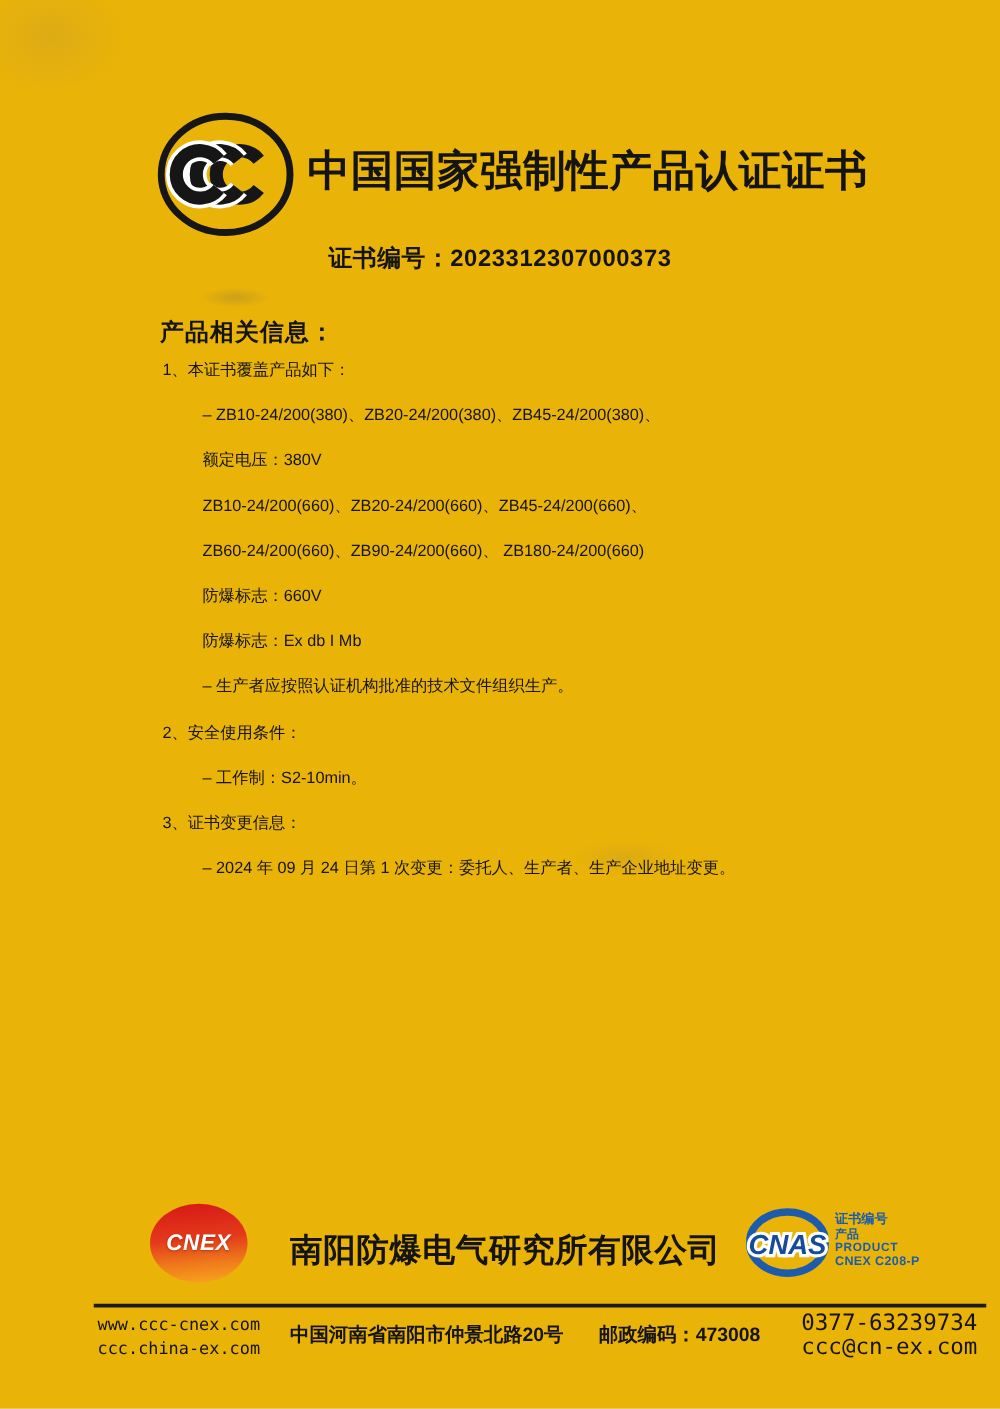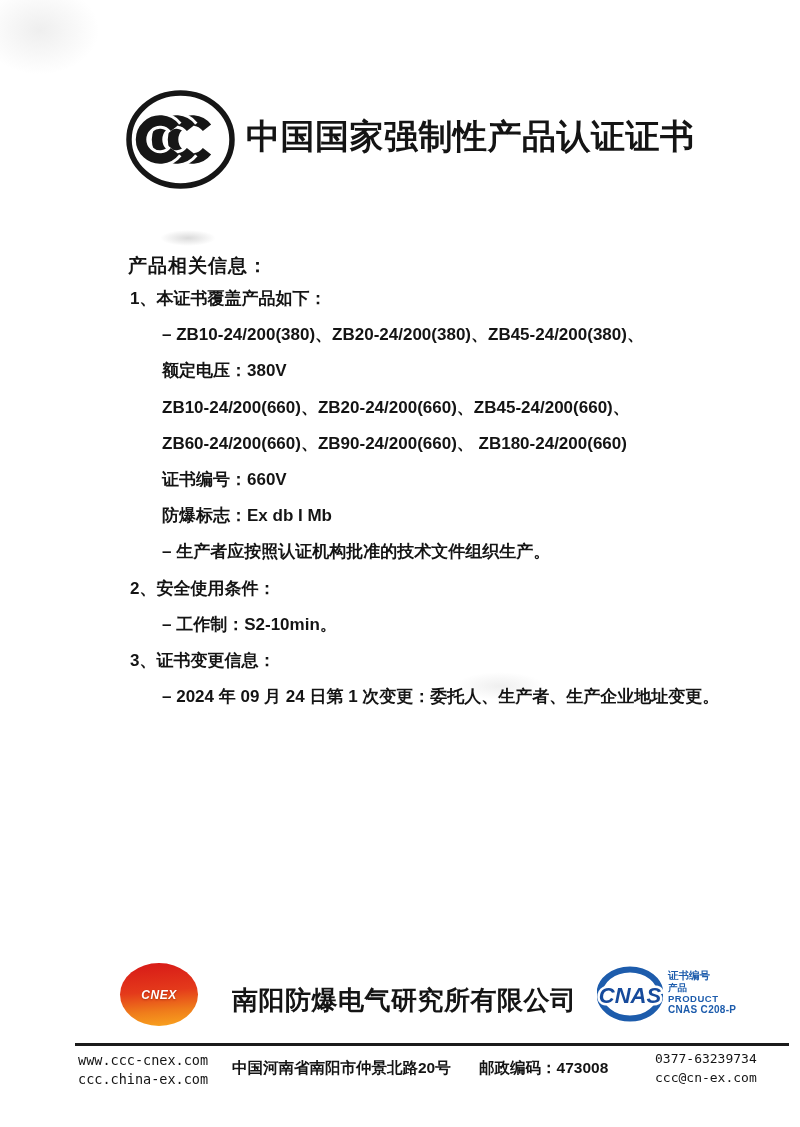--- a/index.html
+++ b/index.html
@@ -1,21 +1,21 @@
 <!DOCTYPE html>
 <html><head>
 <meta charset="utf-8">
 <style>
   * { margin:0; padding:0; box-sizing:border-box; }
   html,body { background:#e8e8e8; }
   .page {
     position:relative;
     width:800px; height:1127px;
     margin:0 auto;
-    background:#ffffff;
+    background:#eab308;
     font-family:"Liberation Sans", sans-serif;
     color:#141414;
     overflow:hidden;
   }
 
   
   .ccc-logo { position:absolute; left:124px; top:88px; width:113px; height:103px; }
   .doc-title {
     position:absolute; left:246px; top:114px;
     font-size:34px; font-weight:700; letter-spacing:0.5px; white-space:nowrap;
@@ -28,36 +28,36 @@
   .cert-no   { top:194px; }
   .cert-page { top:229px; }
 
   .section-heading {
     position:absolute; left:128px; top:253px;
     font-size:19px; font-weight:700; letter-spacing:1px;
   }
 
   
   .bodytext { position:absolute; top:287px; left:0; right:30px; }
-  .line { height:36.2px; font-size:17px; font-weight:700; white-space:nowrap; }
+  .line { height:36.2px; font-size:13px; font-weight:400; white-space:nowrap; }
   .line.i0 { margin-left:130px; }
   .line.i1 { margin-left:162px; }
 
   .notice {
     position:absolute; top:906px; left:0; right:0;
     text-align:center; font-size:18.5px; font-weight:500; letter-spacing:1.5px;
   }
 
   
   .cnex-logo {
     position:absolute; left:120px; top:963px; width:78px; height:63px;
     border-radius:50%;
     background:linear-gradient(175deg,#d91e18 8%,#e43a1b 45%,#ef7c1b 74%,#f8a01e 96%);
     display:flex; align-items:center; justify-content:center;
-    color:#fff; font-weight:700; font-style:italic; font-size:12px;
+    color:#fff; font-weight:700; font-style:italic; font-size:18px;
     letter-spacing:0.5px; text-shadow:0 1px 2px rgba(110,20,0,0.45);
   }
   .company-name {
     position:absolute; left:232px; top:983px;
     font-size:26px; font-weight:700; letter-spacing:0.5px; white-space:nowrap;
   }
   .cnas-logo { position:absolute; left:597px; top:966px; width:66px; height:56px; }
   .cnas-text {
     position:absolute; left:668px; top:969px;
     color:#1d5cac; line-height:1.2; white-space:nowrap;
@@ -73,22 +73,22 @@
   .foot-sites {
     position:absolute; left:78px; top:1051px;
     font-family:"DejaVu Sans Mono", monospace; font-size:13.5px; line-height:19px;
   }
   .foot-address {
     position:absolute; left:232px; top:1058px;
     font-size:15.5px; font-weight:600; white-space:nowrap;
   }
   .foot-address .post { margin-left:24px; }
   .foot-contact {
-    position:absolute; left:655px; top:1049px;
-    font-family:"DejaVu Sans Mono", monospace; font-size:13px; line-height:19px;
+    position:absolute; left:641px; top:1049px;
+    font-family:"DejaVu Sans Mono", monospace; font-size:18px; line-height:19px;
   }
 
   
   .smudge { position:absolute; border-radius:50%; pointer-events:none; }
   .smudge.s1 { left:160px; top:230px; width:56px; height:16px;
     background:radial-gradient(ellipse, rgba(90,90,90,0.22), rgba(90,90,90,0) 70%); }
   .smudge.s2 { left:455px; top:672px; width:90px; height:28px;
     background:radial-gradient(ellipse, rgba(100,100,100,0.10), rgba(100,100,100,0) 70%); }
   .smudge.s3 { left:-20px; top:-15px; width:120px; height:90px;
     background:radial-gradient(ellipse, rgba(120,120,120,0.12), rgba(120,120,120,0) 70%); }
@@ -111,30 +111,31 @@
       <path d="M 67 39.8 A 19 19 0 1 0 67 63.2" fill="none" stroke="#fefefe" stroke-width="16.5"></path>
       <path d="M 67 39.8 A 19 19 0 1 0 67 63.2" fill="none" stroke="#161616" stroke-width="10.5"></path>
 
       <path d="M 51 39.8 A 19 19 0 1 0 51 63.2" fill="none" stroke="#fefefe" stroke-width="16.5"></path>
       <path d="M 51 39.8 A 19 19 0 1 0 51 63.2" fill="none" stroke="#161616" stroke-width="10.5"></path>
     </svg>
   </div>
 
   <div class="doc-title">中国国家强制性产品认证证书</div>
 
+  <div class="cert-line cert-no">证书编号：2023312307000373</div>
 
   <div class="section-heading">产品相关信息：</div>
 
   <div class="bodytext">
     <div class="line i0">1、本证书覆盖产品如下：</div>
     <div class="line i1">– ZB10-24/200(380)、ZB20-24/200(380)、ZB45-24/200(380)、</div>
     <div class="line i1">额定电压：380V</div>
     <div class="line i1">ZB10-24/200(660)、ZB20-24/200(660)、ZB45-24/200(660)、</div>
     <div class="line i1">ZB60-24/200(660)、ZB90-24/200(660)、 ZB180-24/200(660)</div>
-    <div class="line i1">证书编号：660V</div>
+    <div class="line i1">防爆标志：660V</div>
     <div class="line i1">防爆标志：Ex db I Mb</div>
     <div class="line i1">– 生产者应按照认证机构批准的技术文件组织生产。</div>
     <div class="line i0">2、安全使用条件：</div>
     <div class="line i1">– 工作制：S2-10min。</div>
     <div class="line i0">3、证书变更信息：</div>
     <div class="line i1">– 2024 年 09 月 24 日第 1 次变更：委托人、生产者、生产企业地址变更。</div>
   </div>
 
 
   <div class="cnex-logo">
@@ -147,21 +148,21 @@
     <svg width="66" height="56" viewBox="0 0 66 56">
       <ellipse cx="33" cy="28" rx="30.5" ry="24.5" fill="none" stroke="#1d5cac" stroke-width="6"></ellipse>
       <text x="33" y="37" text-anchor="middle" font-family="Liberation Sans, sans-serif" font-size="22" font-weight="bold" font-style="italic" fill="#164a9b" stroke="#fefefe" stroke-width="5" paint-order="stroke">CNAS</text>
     </svg>
   </div>
 
   <div class="cnas-text">
     <div class="t1">证书编号</div>
     <div class="t2">产品</div>
     <div class="t3">PRODUCT</div>
-    <div class="t4">CNAS C208-P</div>
+    <div class="t4">CNEX C208-P</div>
   </div>
 
   <div class="rule"></div>
 
   <div class="foot-sites">
     <div>www.ccc-cnex.com</div>
     <div>ccc.china-ex.com</div>
   </div>
 
   <div class="foot-address">

